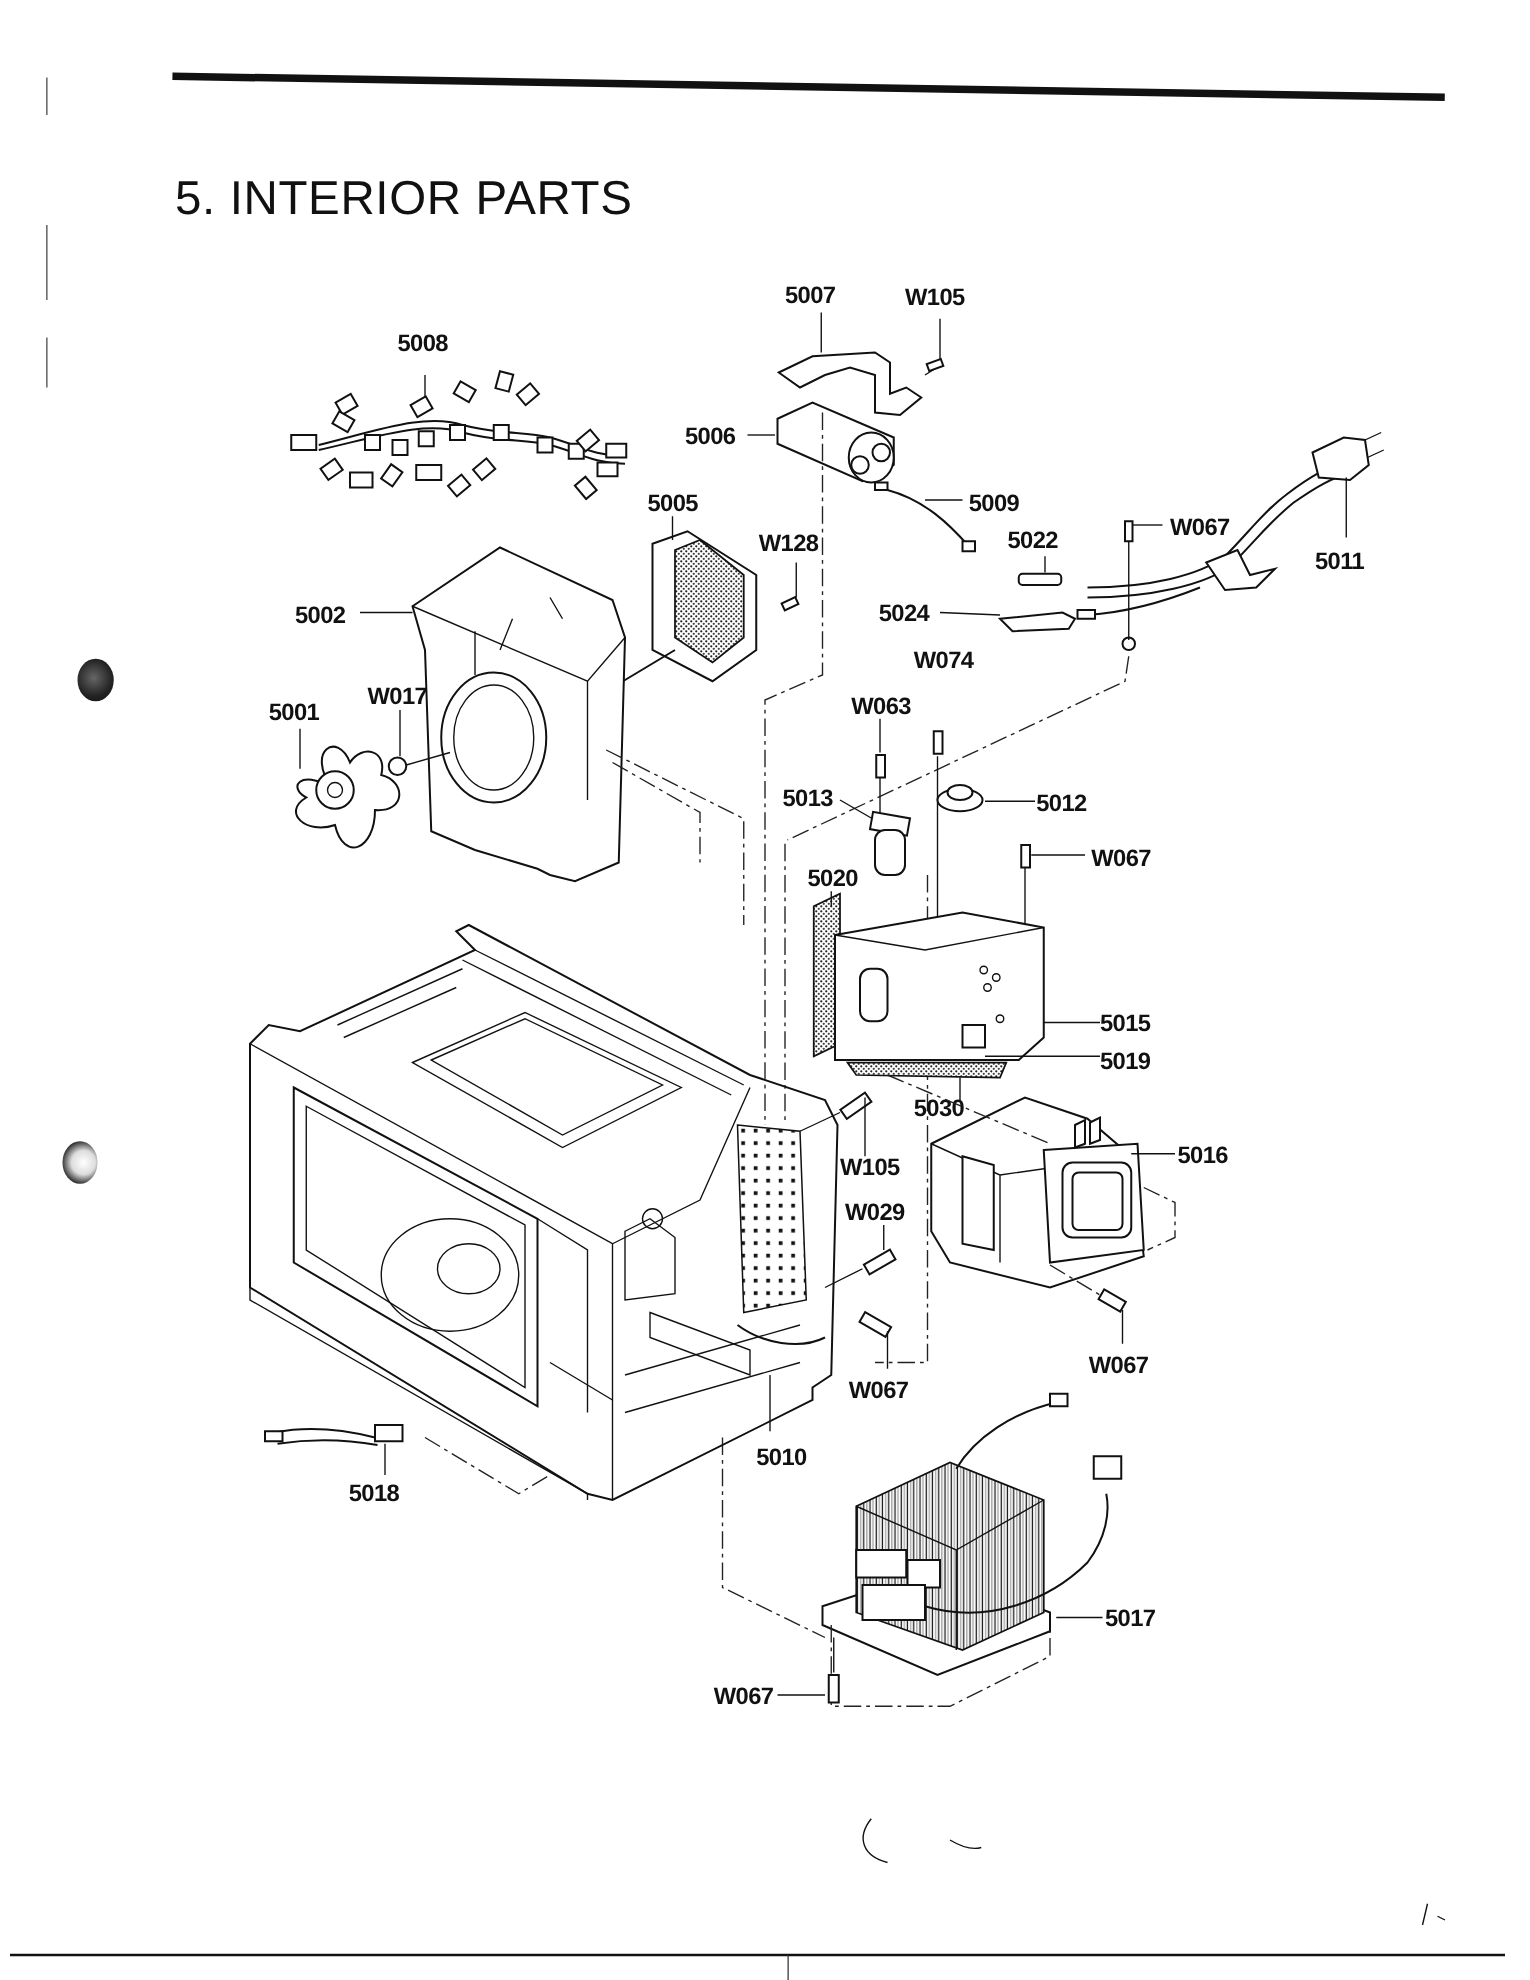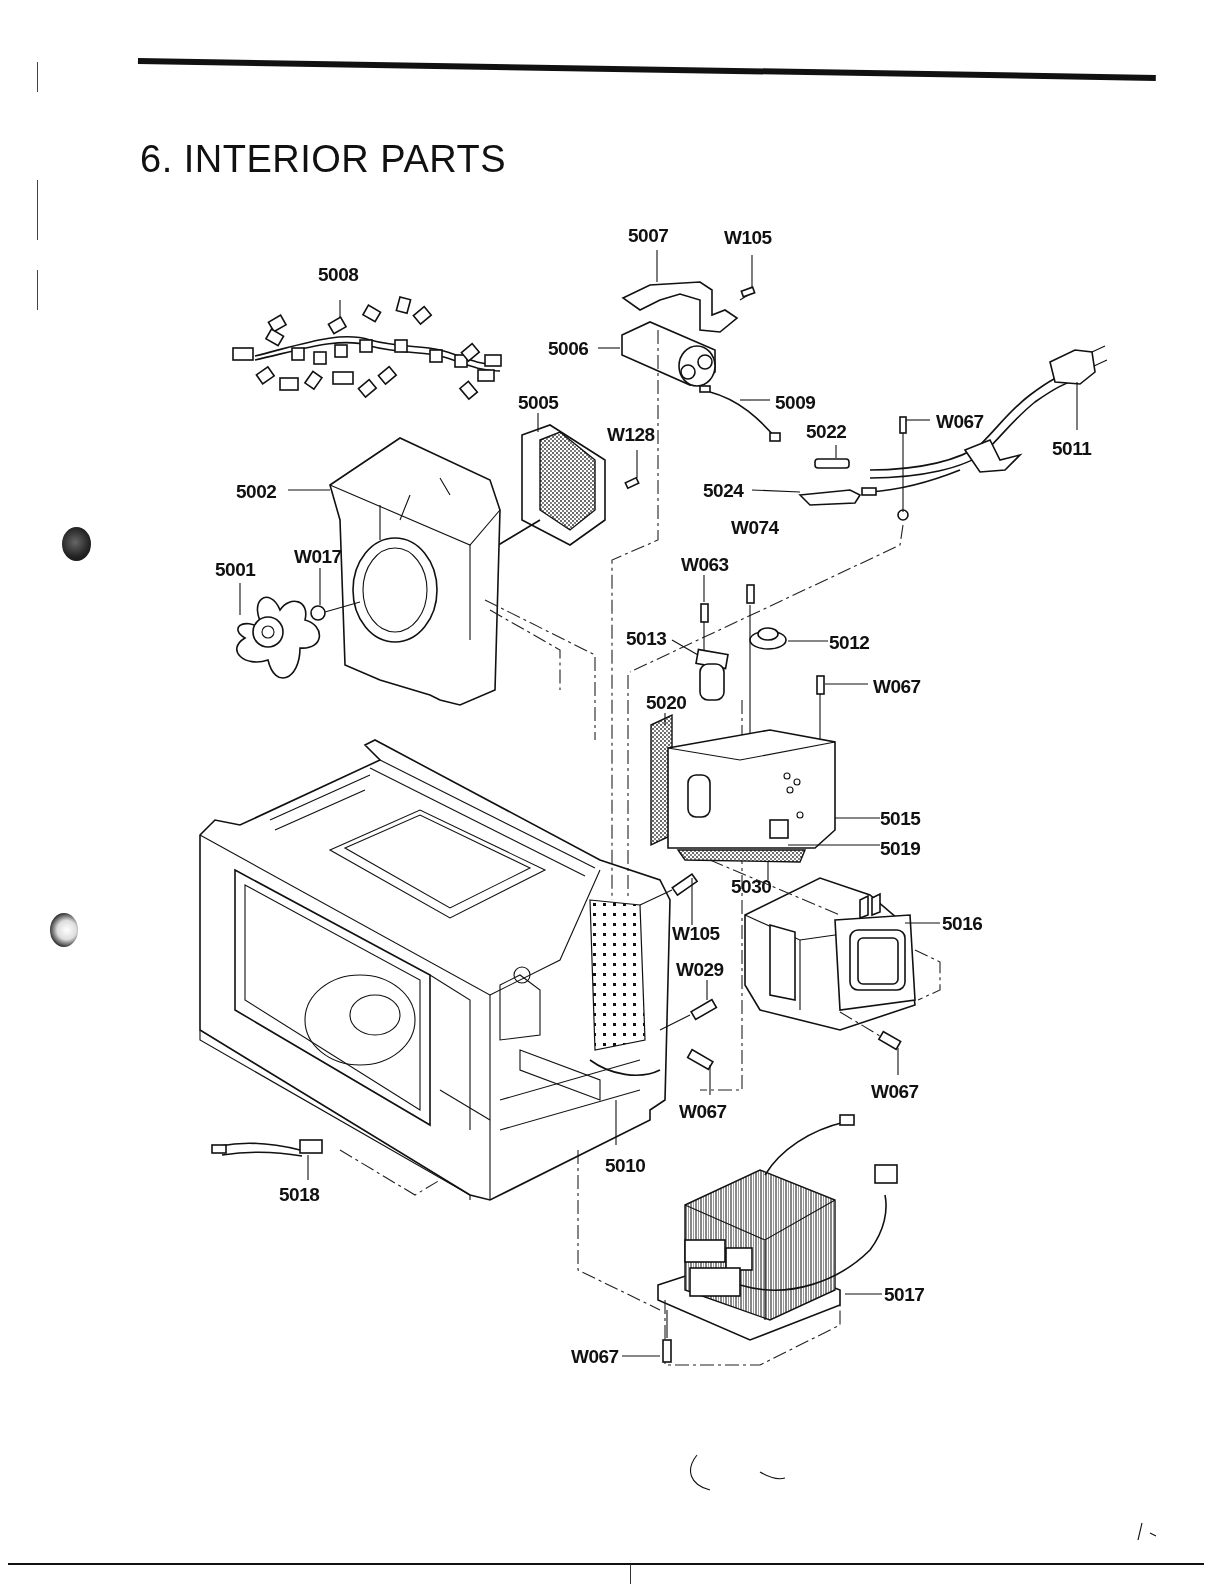--- a/index.html
+++ b/index.html
@@ -32,21 +32,21 @@
 </head>
 <body>
 
 <div class="page">
 
   <div class="top-rule"></div>
   <div class="margin-mark" style="top:62px;height:30px"></div>
   <div class="margin-mark" style="top:180px;height:60px"></div>
   <div class="margin-mark" style="top:270px;height:40px"></div>
 
-  <div class="title">6. INTERIOR PARTS</div>
+  <div class="title">5. INTERIOR PARTS</div>
 
   <div class="hole hole-1"></div>
   <div class="hole hole-2"></div>
 
   <svg class="diagram" width="1224" height="1584" viewBox="0 0 1224 1584">
     <defs>
       <pattern id="stipple" width="4" height="4" patternUnits="userSpaceOnUse">
         <rect width="4" height="4" fill="#fff"></rect>
         <circle cx="1" cy="1" r="0.9" fill="#222"></circle>
         <circle cx="3" cy="3" r="0.9" fill="#444"></circle>

